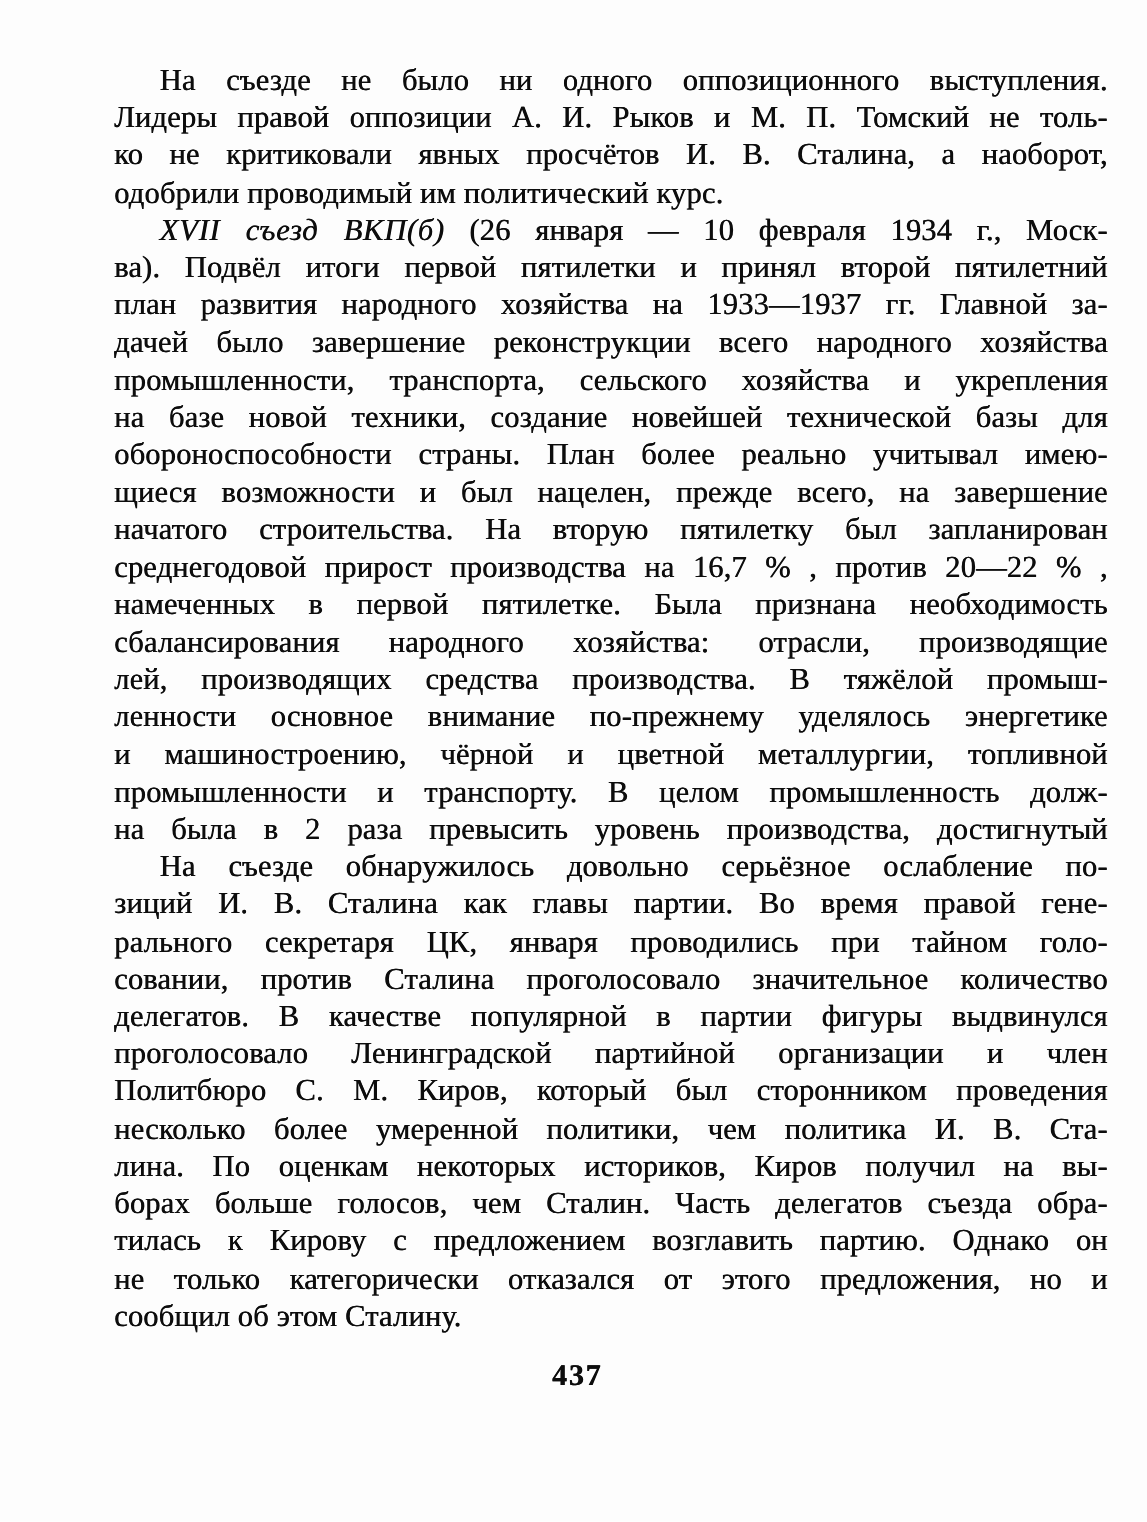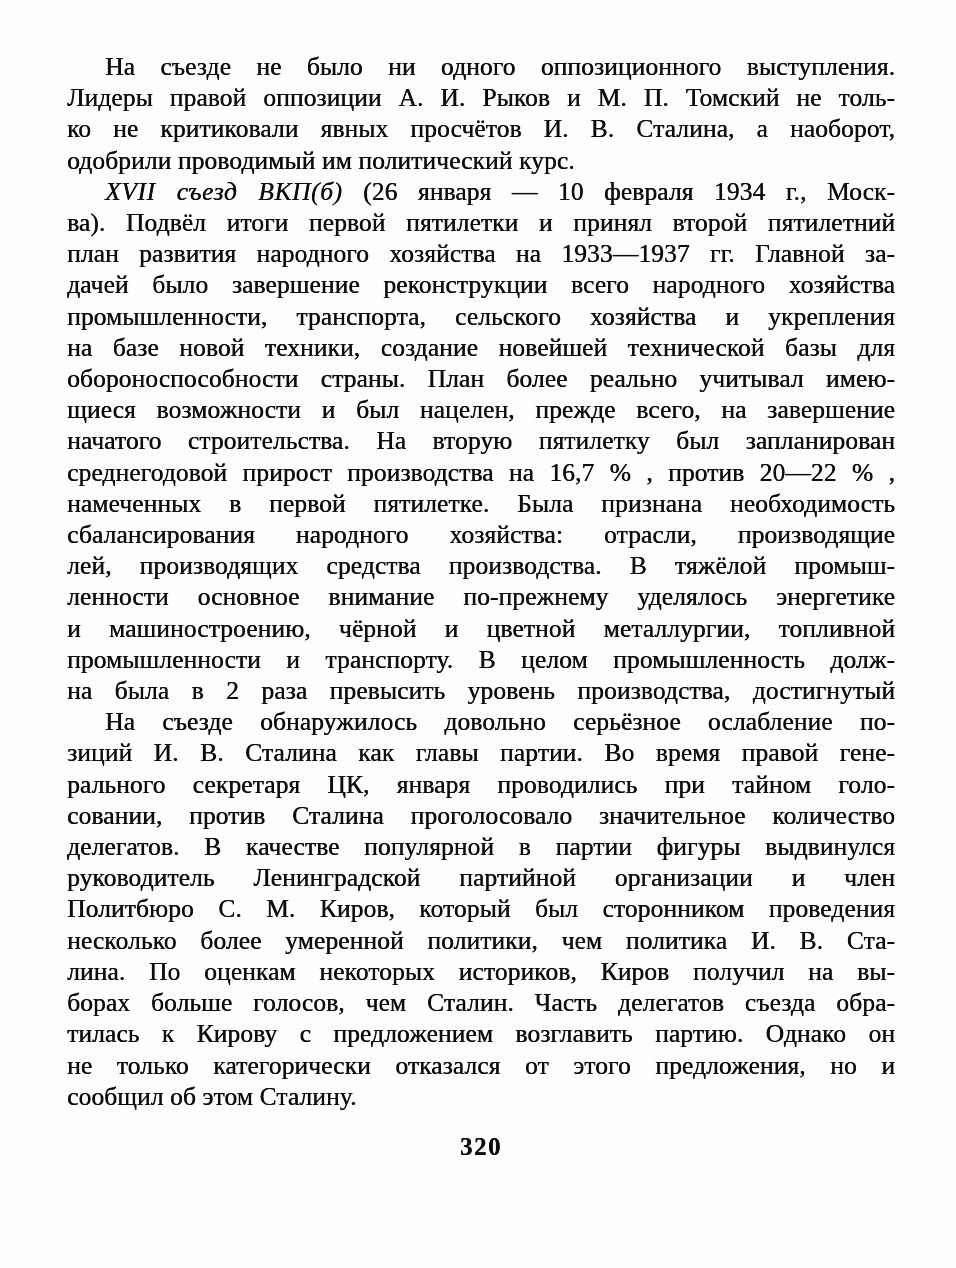--- a/index.html
+++ b/index.html
@@ -17,20 +17,21 @@
     color: #0d0d0d;
   }
   .page {
     position: absolute;
     top: 51px;
     left: 67px;
     width: 828px;
   }
   .text-block {
     width: 100%;
+    margin-left: 28px;
   }
   .line {
     font-size: 25.5px;
     line-height: 31.2px;
     text-align: justify;
     text-align-last: justify;
     white-space: normal;
     text-shadow: 0.4px 0 0 currentColor;
     letter-spacing: 0.1px;
   }
@@ -83,24 +84,24 @@
         <div class="line">и машиностроению, чёрной и цветной металлургии, топливной</div>
         <div class="line">промышленности и транспорту. В целом промышленность долж-</div>
         <div class="line">на была в 2 раза превысить уровень производства, достигнутый</div>
       </div>
       <div>
         <div class="line first">На съезде обнаружилось довольно серьёзное ослабление по-</div>
         <div class="line">зиций И. В. Сталина как главы партии. Во время правой гене-</div>
         <div class="line">рального секретаря ЦК, января проводились при тайном голо-</div>
         <div class="line">совании, против Сталина проголосовало значительное количество</div>
         <div class="line">делегатов. В качестве популярной в партии фигуры выдвинулся</div>
-        <div class="line">руководитель Ленинградской партийной организации и член</div>
+        <div class="line">проголосовало Ленинградской партийной организации и член</div>
         <div class="line">Политбюро С. М. Киров, который был сторонником проведения</div>
         <div class="line">несколько более умеренной политики, чем политика И. В. Ста-</div>
         <div class="line">лина. По оценкам некоторых историков, Киров получил на вы-</div>
         <div class="line">борах больше голосов, чем Сталин. Часть делегатов съезда обра-</div>
         <div class="line">тилась к Кирову с предложением возглавить партию. Однако он</div>
         <div class="line">не только категорически отказался от этого предложения, но и</div>
         <div class="line last">сообщил об этом Сталину.</div>
       </div>
     </div>
-  <div class="page-number">320</div>
+  <div class="page-number">437</div>
 </div>
 
 </body></html>

